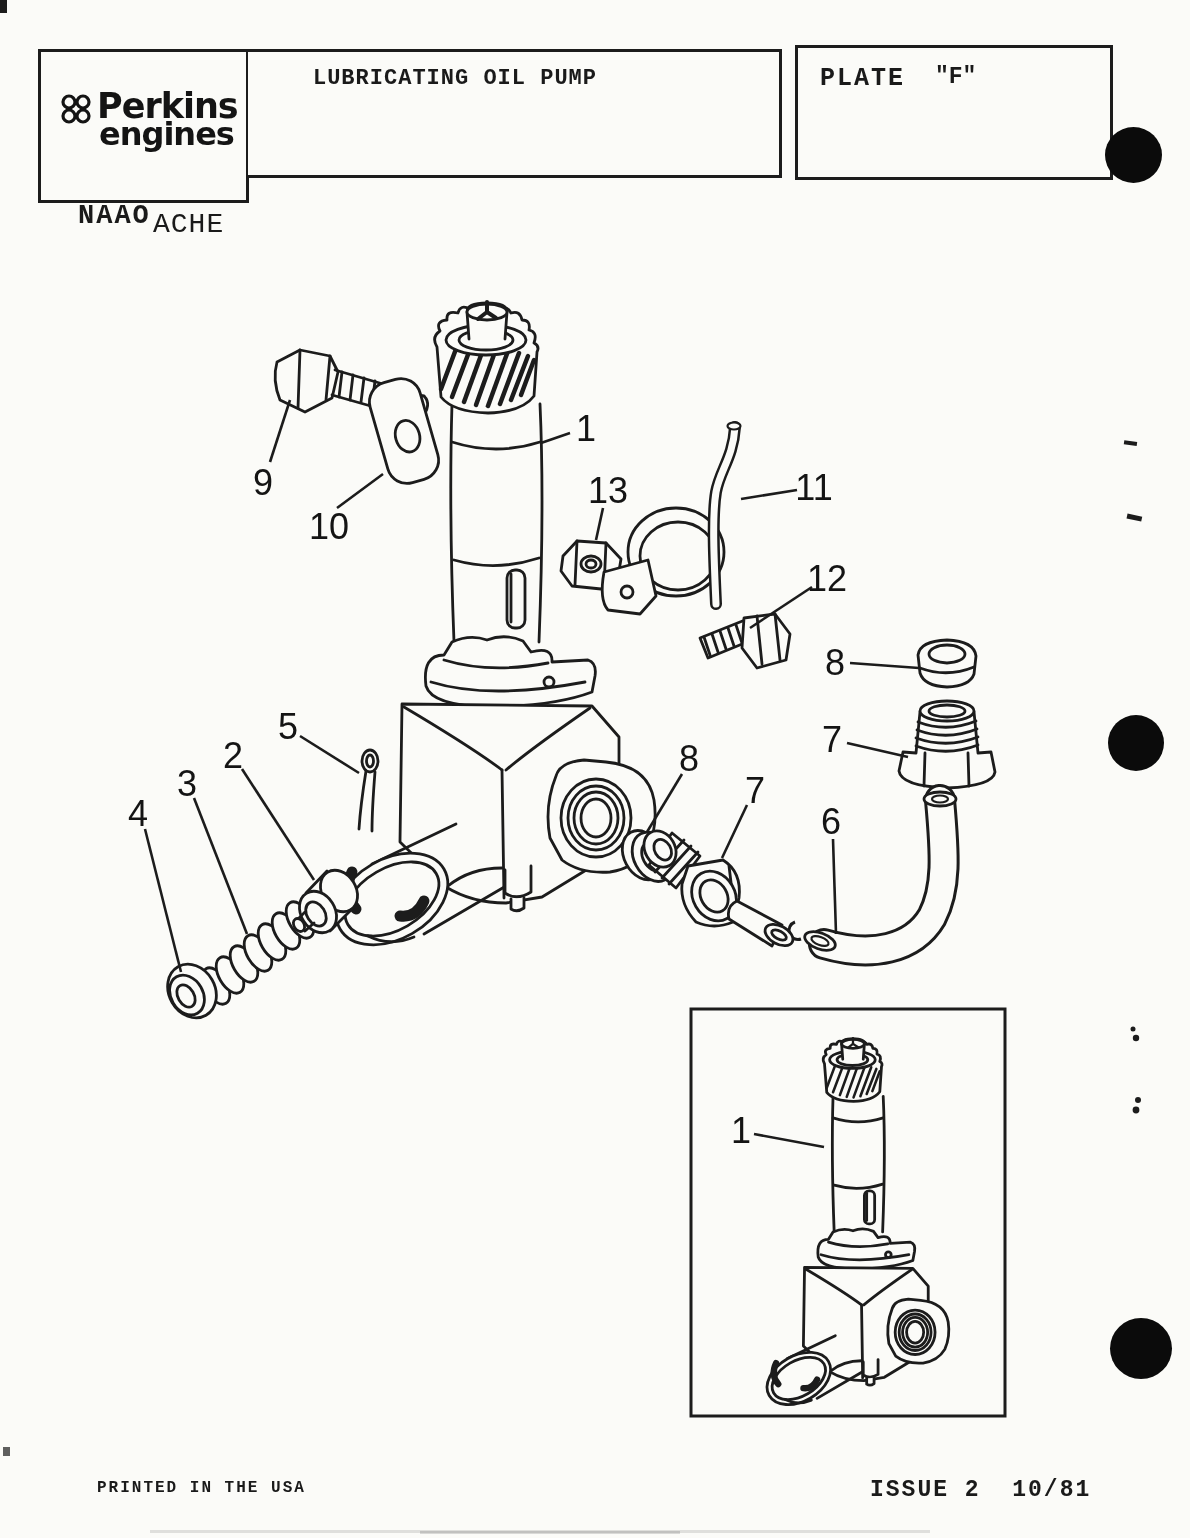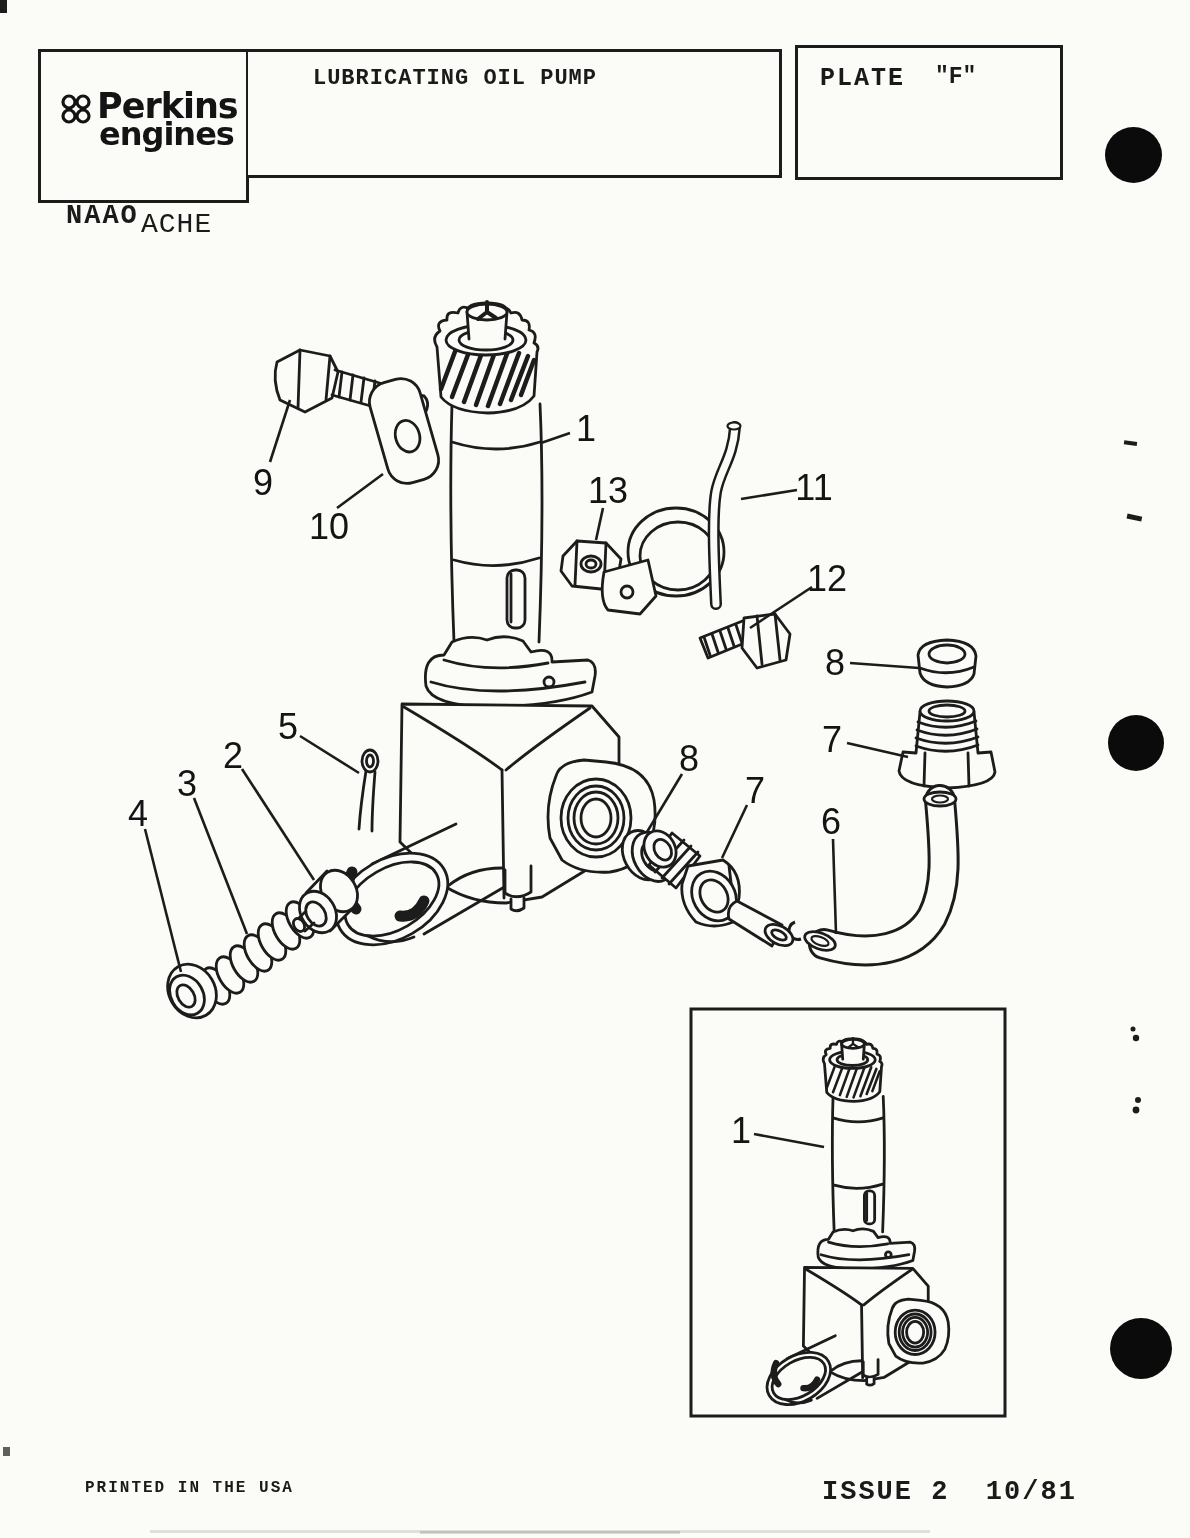--- a/index.html
+++ b/index.html
@@ -1,37 +1,37 @@
 <!DOCTYPE html>
 <html><head>
 <meta charset="utf-8">
 <style>
   html,body{margin:0;padding:0;}
   body{width:1190px;height:1538px;position:relative;background:#fbfbf8;overflow:hidden;
        font-family:"Liberation Mono", monospace;color:#1a1a1a;}
-  .abs{position:absolute;}
+  .abs{position:absolute;margin-left:12px;}
   
   .hbox{position:absolute;border:3px solid #1c1c1c;background:#fbfbf8;box-sizing:border-box;}
   .logo-box{left:38px;top:49px;width:211px;height:154px;}
   .title-box{left:248px;top:49px;width:534px;height:129px;border-left:none;}
-  .plate-box{left:795px;top:45px;width:268px;height:135px;}
+  .plate-box{left:795px;top:45px;width:318px;height:135px;}
   .title-text{position:absolute;left:0;right:17px;top:14px;text-align:center;
       font-size:22px;font-weight:700;letter-spacing:1px;transform:translateX(-50px);}
   .plate-row{position:absolute;left:22px;top:16px;display:flex;gap:30px;
       font-size:25px;font-weight:700;letter-spacing:2px;}
   .plate-val{font-size:23px;letter-spacing:0;}
   .logo-wrap{position:absolute;left:18px;top:40px;display:flex;align-items:flex-start;}
   .logo-text{font-family:"DejaVu Sans", sans-serif;font-weight:bold;color:#141414;
       line-height:0.82;letter-spacing:-1px;margin-left:4px;}
   .logo-l1{font-size:35px;}
   .logo-l2{font-size:32px;margin-left:2px;}
   .code-naao{left:66px;top:201px;font-size:27px;font-weight:700;letter-spacing:2px;}
   .code-ache{left:141px;top:209px;font-size:28px;letter-spacing:1px;}
   .footer-left{left:85px;top:1479px;font-size:16px;font-weight:700;letter-spacing:2px;white-space:pre;}
-  .footer-right{left:822px;top:1477px;font-size:27px;font-weight:700;letter-spacing:2px;white-space:pre;font-family:Liberation Mono, monospace;}
+  .footer-right{left:858px;top:1477px;font-size:23px;font-weight:700;letter-spacing:2px;white-space:pre;font-family:Liberation Mono, monospace;}
   .punch{position:absolute;background:#0b0b0b;border-radius:50%;}
   .ph1{left:1105px;top:127px;width:57px;height:56px;}
   .ph2{left:1108px;top:715px;width:56px;height:56px;}
   .ph3{left:1110px;top:1318px;width:62px;height:61px;}
   svg.diagram{position:absolute;left:0;top:0;}
   svg .ln{stroke:#1c1c1c;stroke-width:2.8;fill:none;stroke-linecap:round;stroke-linejoin:round;}
   svg .lead{stroke:#1c1c1c;stroke-width:2.6;}
   svg text.co{font-family:"Liberation Sans", sans-serif;font-size:36px;fill:#141414;text-anchor:middle;}
   .speck{fill:#1c1c1c;}
 </style>

